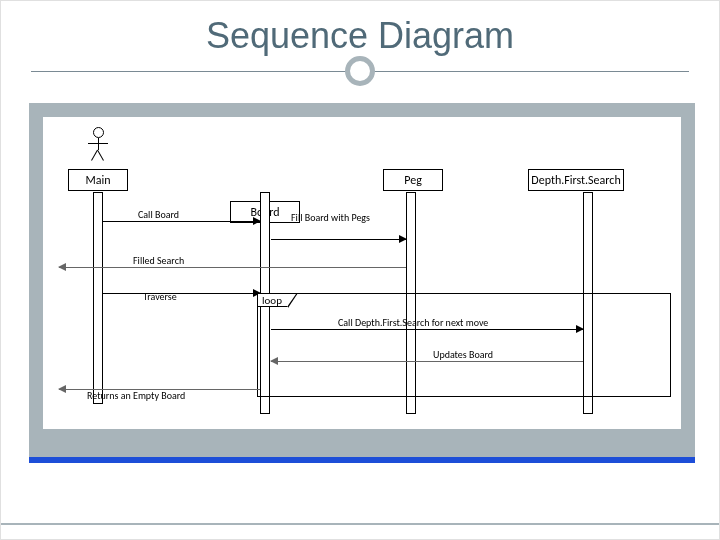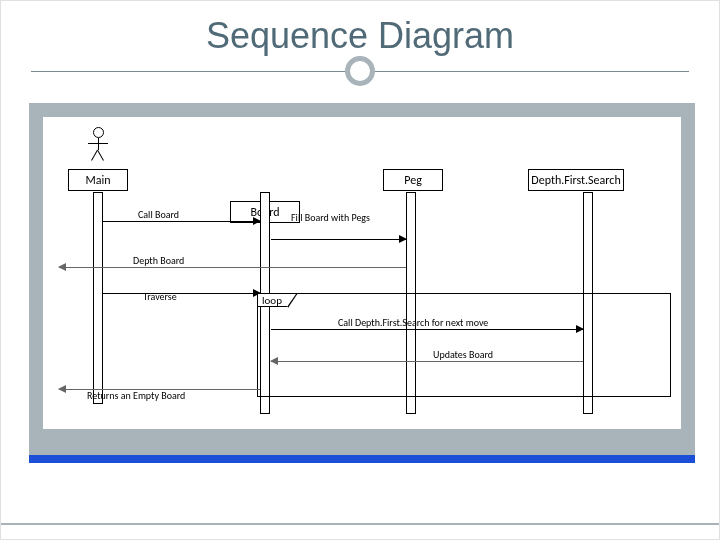--- a/index.html
+++ b/index.html
@@ -48,21 +48,21 @@
     z-index: 2;
   }
   .diagram-frame {
     position: absolute;
     top: 102px;
     left: 28px;
     width: 666px;
     height: 360px;
     background: #a8b4ba;
     padding: 14px 14px 14px 14px;
-    border-bottom: 8px solid #1d4ed8;
+    border-bottom: 6px solid #1d4ed8;
   }
   .diagram-inner {
     position: relative;
     width: 638px;
     height: 312px;
     background: #fff;
   }
 
   
   .actor {
@@ -219,21 +219,21 @@
 
       <div class="lifeline" style="left:368px; top:75px; height:0;"></div>
 
       <div class="arrow" style="left:60px; top:104px; width:157px;"></div>
       <div class="msg-label" style="left:95px; top:91px;">Call Board</div>
 
       <div class="arrow" style="left:228px; top:122px; width:135px;"></div>
       <div class="msg-label" style="left:248px; top:94px;">Fill Board with Pegs</div>
 
       <div class="arrow left return" style="left:16px; top:150px; width:347px;"></div>
-      <div class="msg-label" style="left:90px; top:137px;">Depth Board</div>
+      <div class="msg-label" style="left:90px; top:137px;">Filled Search</div>
 
       <div class="arrow" style="left:60px; top:176px; width:157px;"></div>
       <div class="msg-label" style="left:100px; top:173px;">Traverse</div>
 
       <div class="loop-box" style="left:214px; top:176px; width:414px; height:104px;">
         <div class="loop-tab">loop</div>
       </div>
 
       <div class="arrow" style="left:228px; top:212px; width:312px;"></div>
       <div class="msg-label" style="left:295px; top:199px;">Call Depth.First.Search for next move</div>

